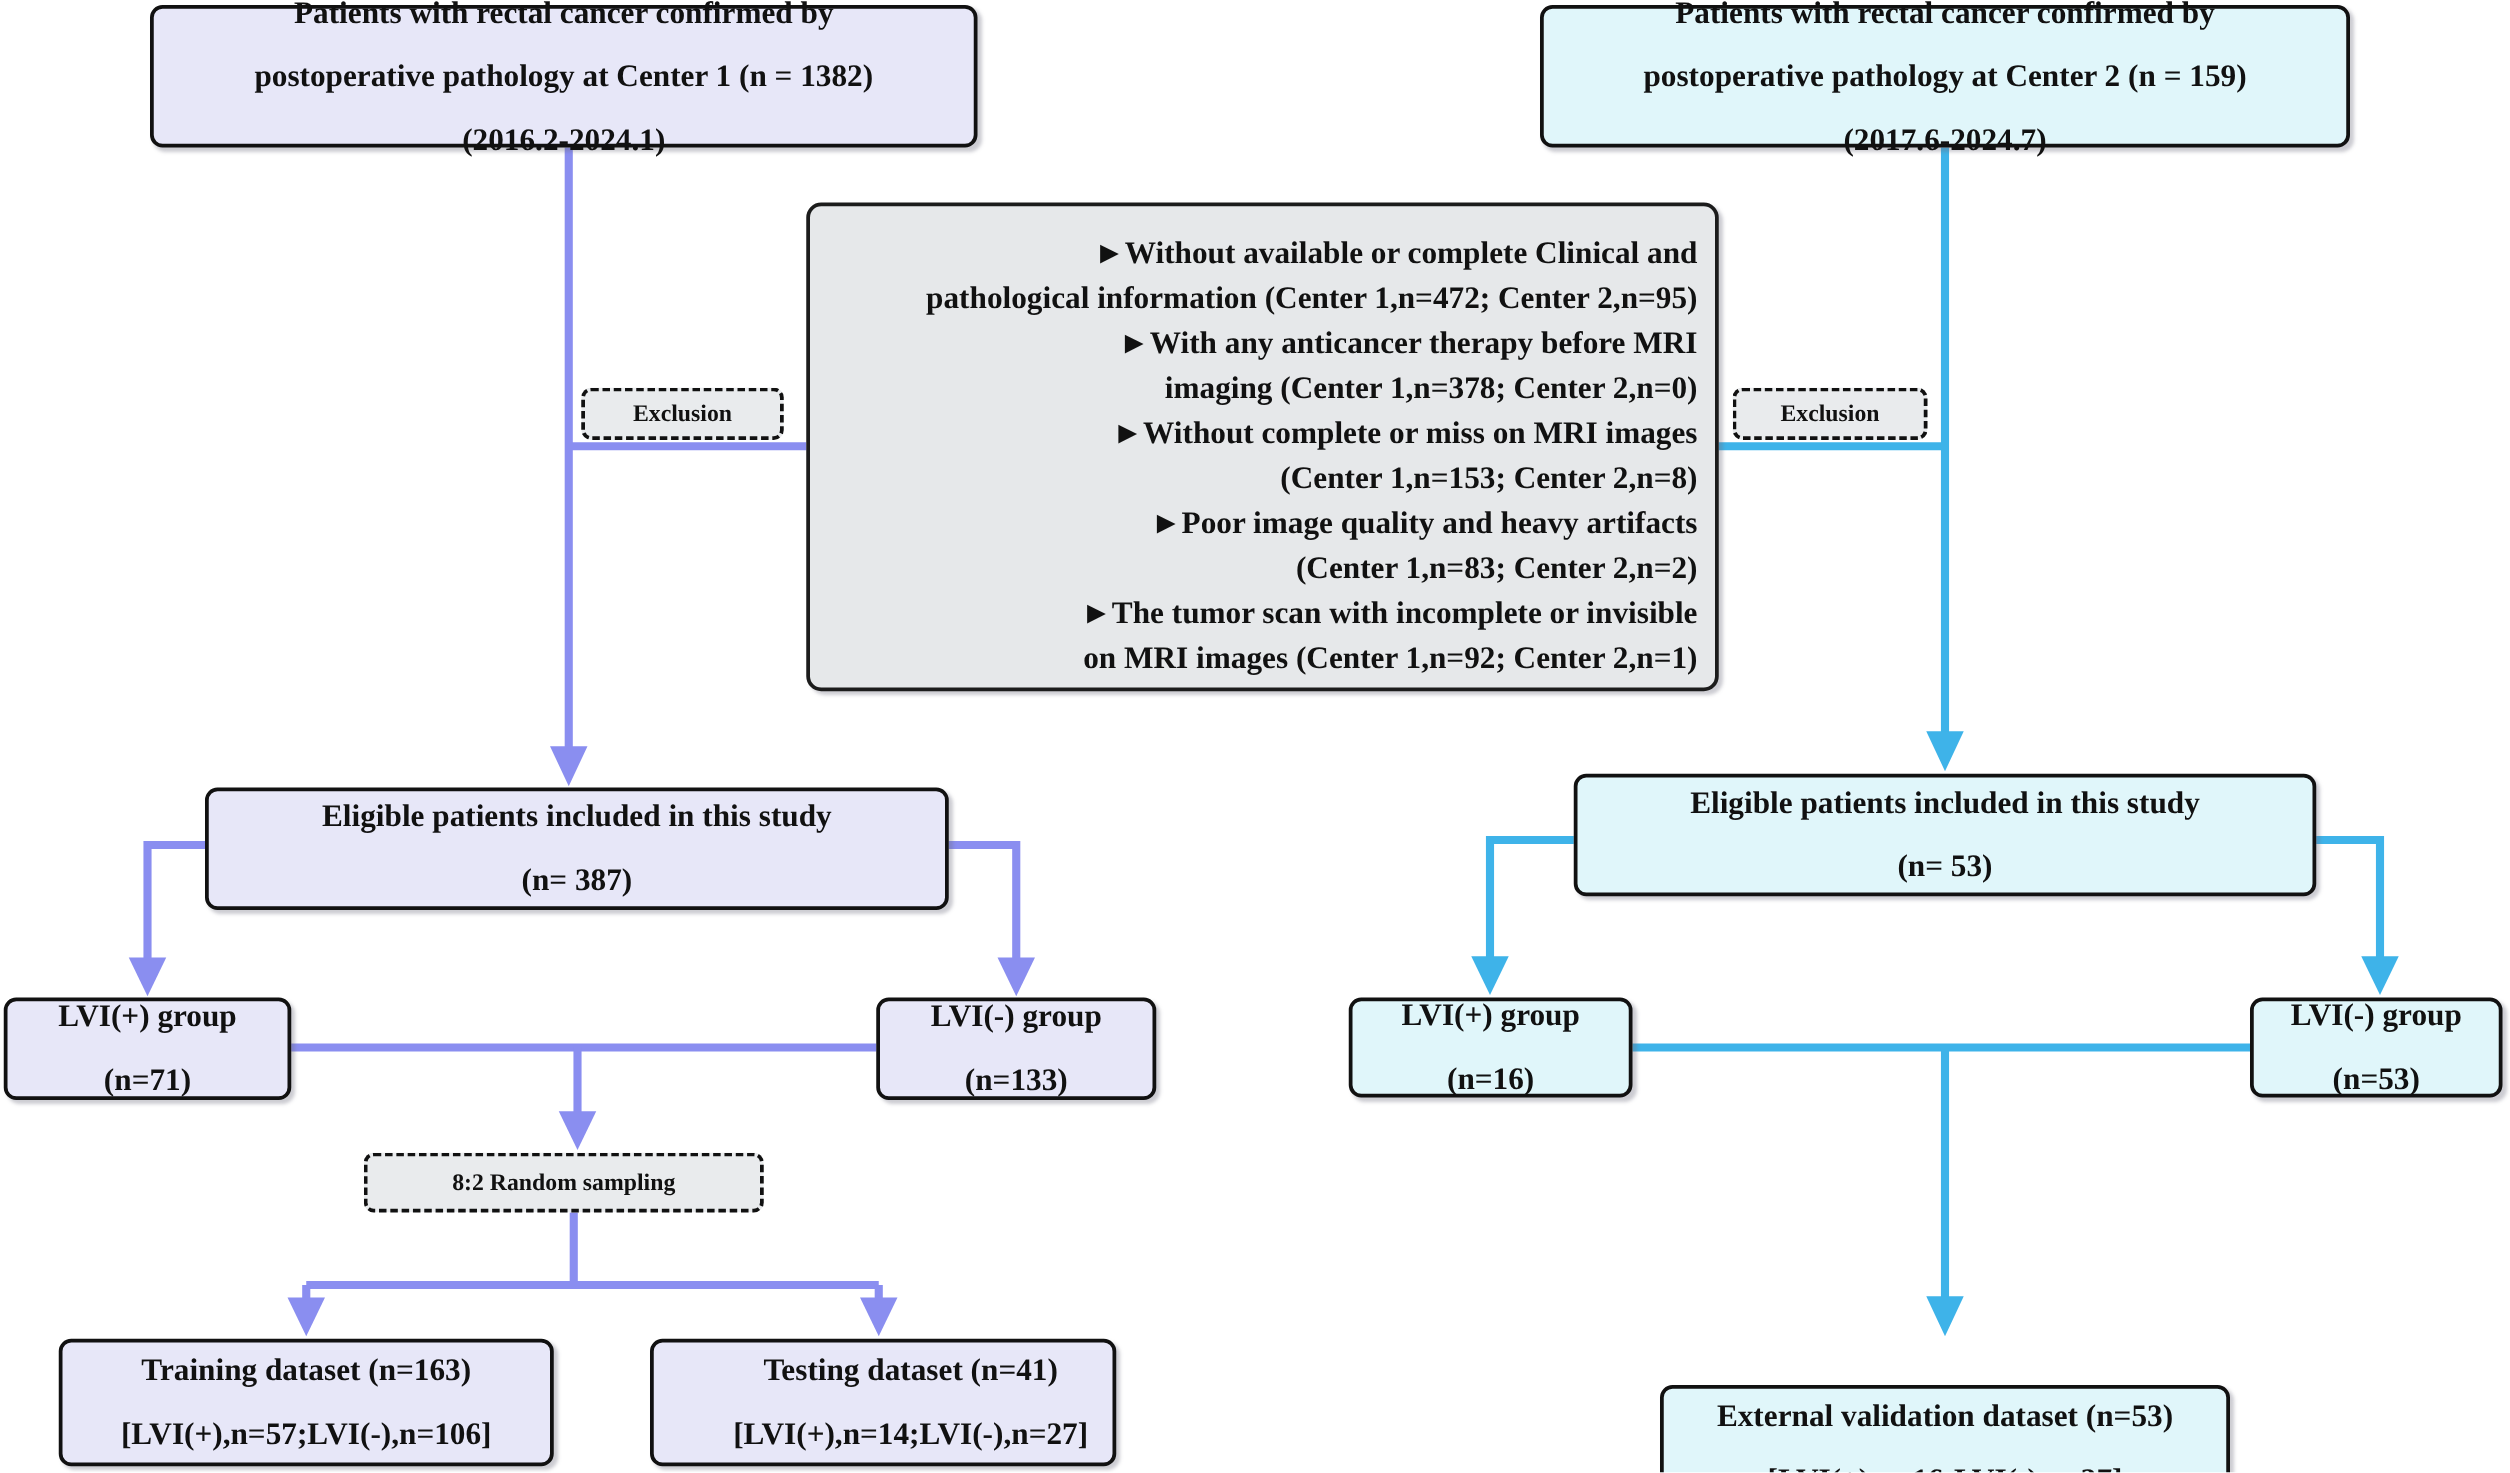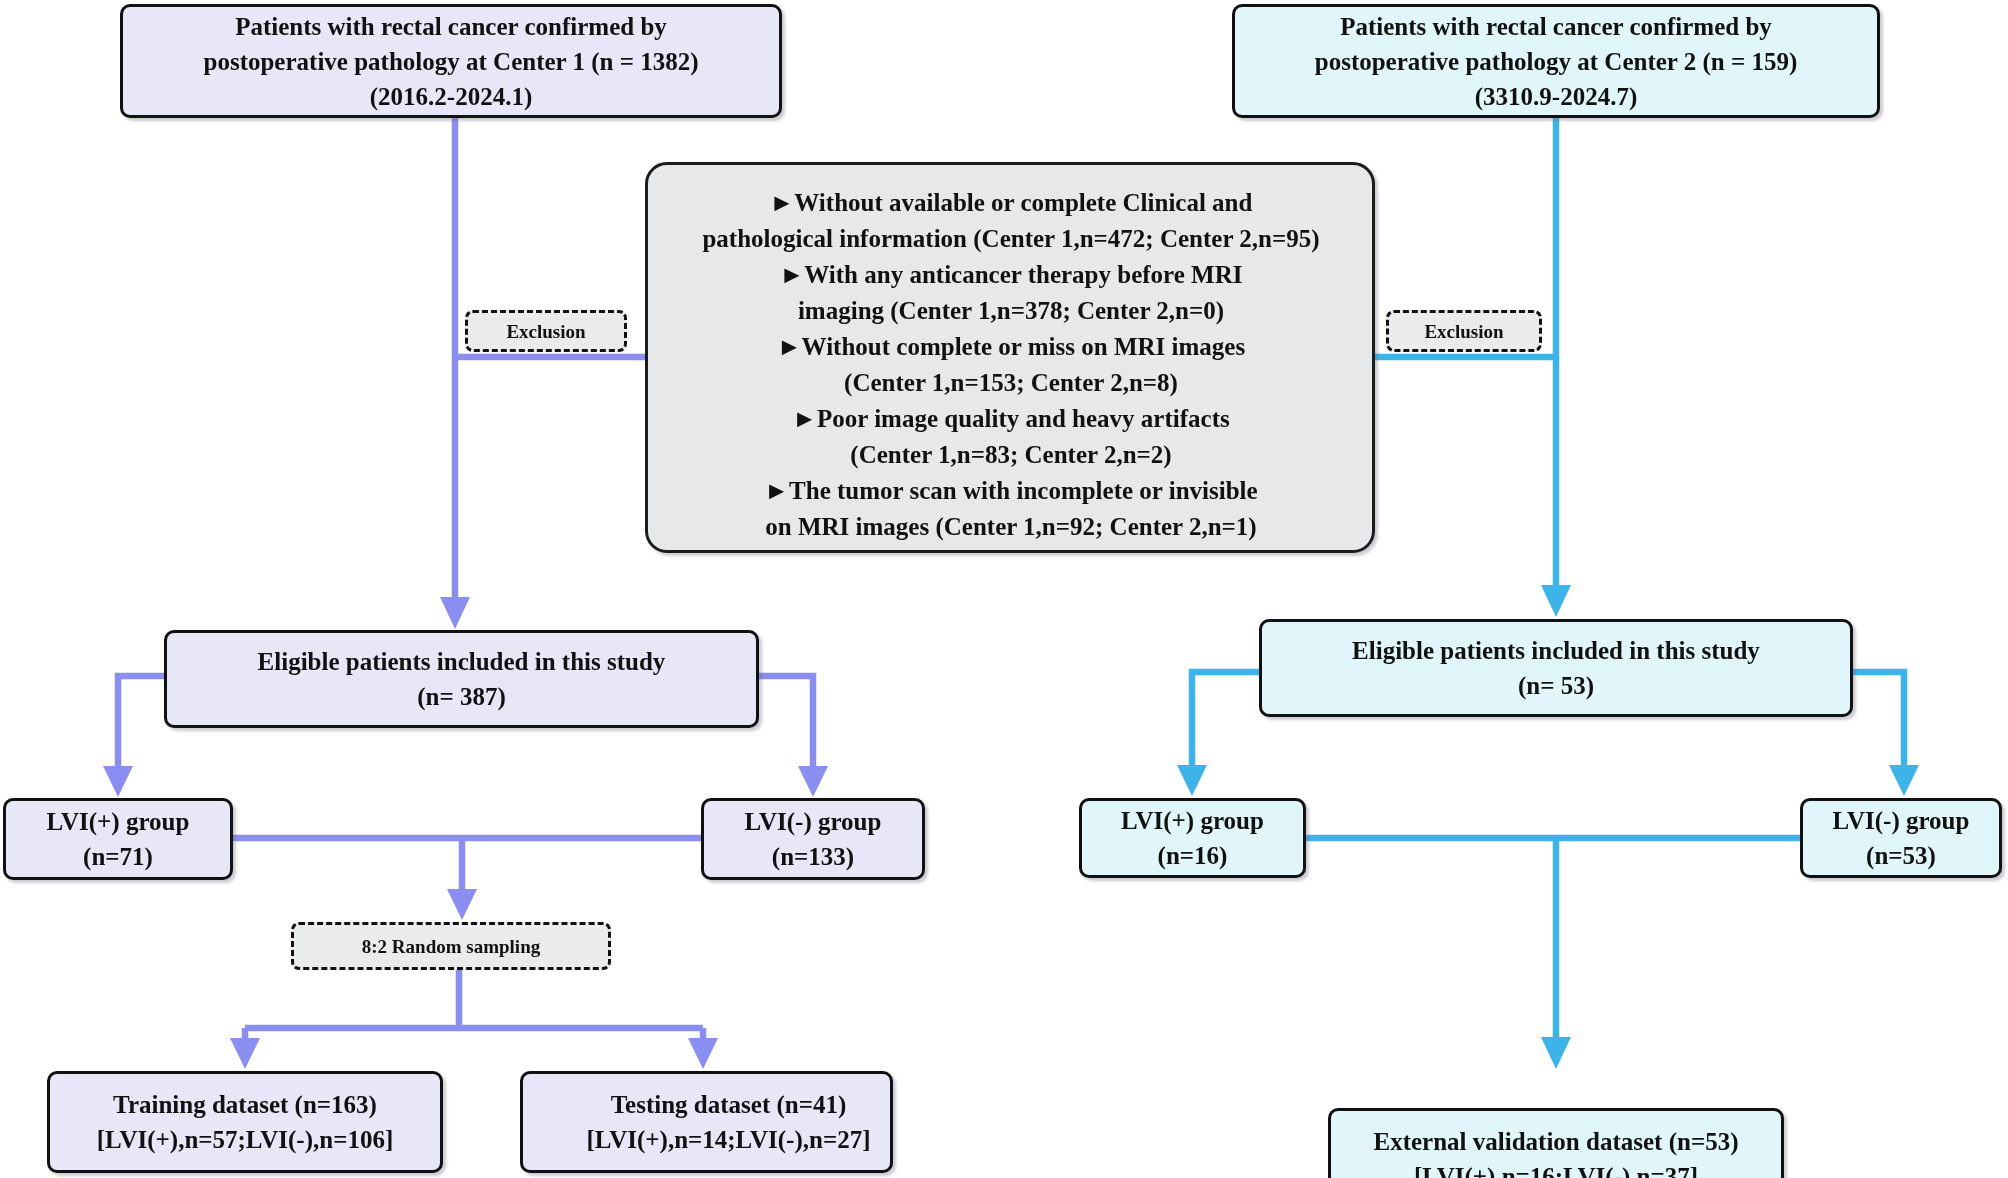--- a/index.html
+++ b/index.html
@@ -7,28 +7,29 @@
     position:relative;width:2008px;height:1178px;background:#ffffff;overflow:hidden;
     font-family:"Liberation Serif","DejaVu Serif",serif;color:#111;
   }
   svg.wires{position:absolute;left:0;top:0;width:2008px;height:1178px;z-index:1;}
   .node{
     position:absolute;box-sizing:border-box;z-index:2;
     border:3.5px solid var(--border);border-radius:10px;
     display:flex;flex-direction:column;justify-content:center;align-items:center;
     text-align:center;font-weight:bold;font-size:25px;line-height:35px;
     box-shadow:3px 3px 3px rgba(110,110,125,0.35);
+    gap:16px;
   }
   .node .ln{display:block;white-space:nowrap;}
   .purple{background:var(--left-fill);}
   .cyan{background:var(--right-fill);}
   .graybox{
     position:absolute;box-sizing:border-box;z-index:2;
-    border:3px solid #1c1c1c;border-radius:22px;background:var(--gray-fill);
-    font-weight:bold;font-size:25px;line-height:36px;text-align:center;
+    border:3px solid #1c1c1c;border-radius:12px;background:var(--gray-fill);
+    font-weight:bold;font-size:25px;line-height:36px;text-align:right;
     padding:20px 14px 12px 16px;
     box-shadow:3px 3px 3px rgba(110,110,125,0.35);
   }
   .graybox .ln{display:block;white-space:nowrap;}
   .dashedlabel{
     position:absolute;box-sizing:border-box;z-index:3;
     border:3px dashed var(--border);border-radius:8px;background:var(--dashed-fill);
     display:flex;justify-content:center;align-items:center;
     font-weight:bold;font-size:19px;line-height:1;box-shadow:none;
   }
@@ -125,21 +126,21 @@
     <span class="ln">(Center 1,n=153; Center 2,n=8)</span>
     <span class="ln">►Poor image quality and heavy artifacts</span>
     <span class="ln">(Center 1,n=83; Center 2,n=2)</span>
     <span class="ln">►The tumor scan with incomplete or invisible</span>
     <span class="ln">on MRI images (Center 1,n=92; Center 2,n=1)</span>
   </div>
 
   <div class="node cyan" style="left:1232px;top:4px;width:648px;height:114px;">
     <span class="ln">Patients with rectal cancer confirmed by</span>
     <span class="ln">postoperative pathology at Center 2 (n = 159)</span>
-    <span class="ln">(3310.9-2024.7)</span>
+    <span class="ln">(2017.6-2024.7)</span>
   </div>
 
   <div class="dashedlabel" style="left:1386px;top:310px;width:156px;height:42px;">
     <span>Exclusion</span>
   </div>
 
   <div class="node cyan" style="left:1259px;top:619px;width:594px;height:98px;">
     <span class="ln">Eligible patients included in this study</span>
     <span class="ln">(n= 53)</span>
   </div>

